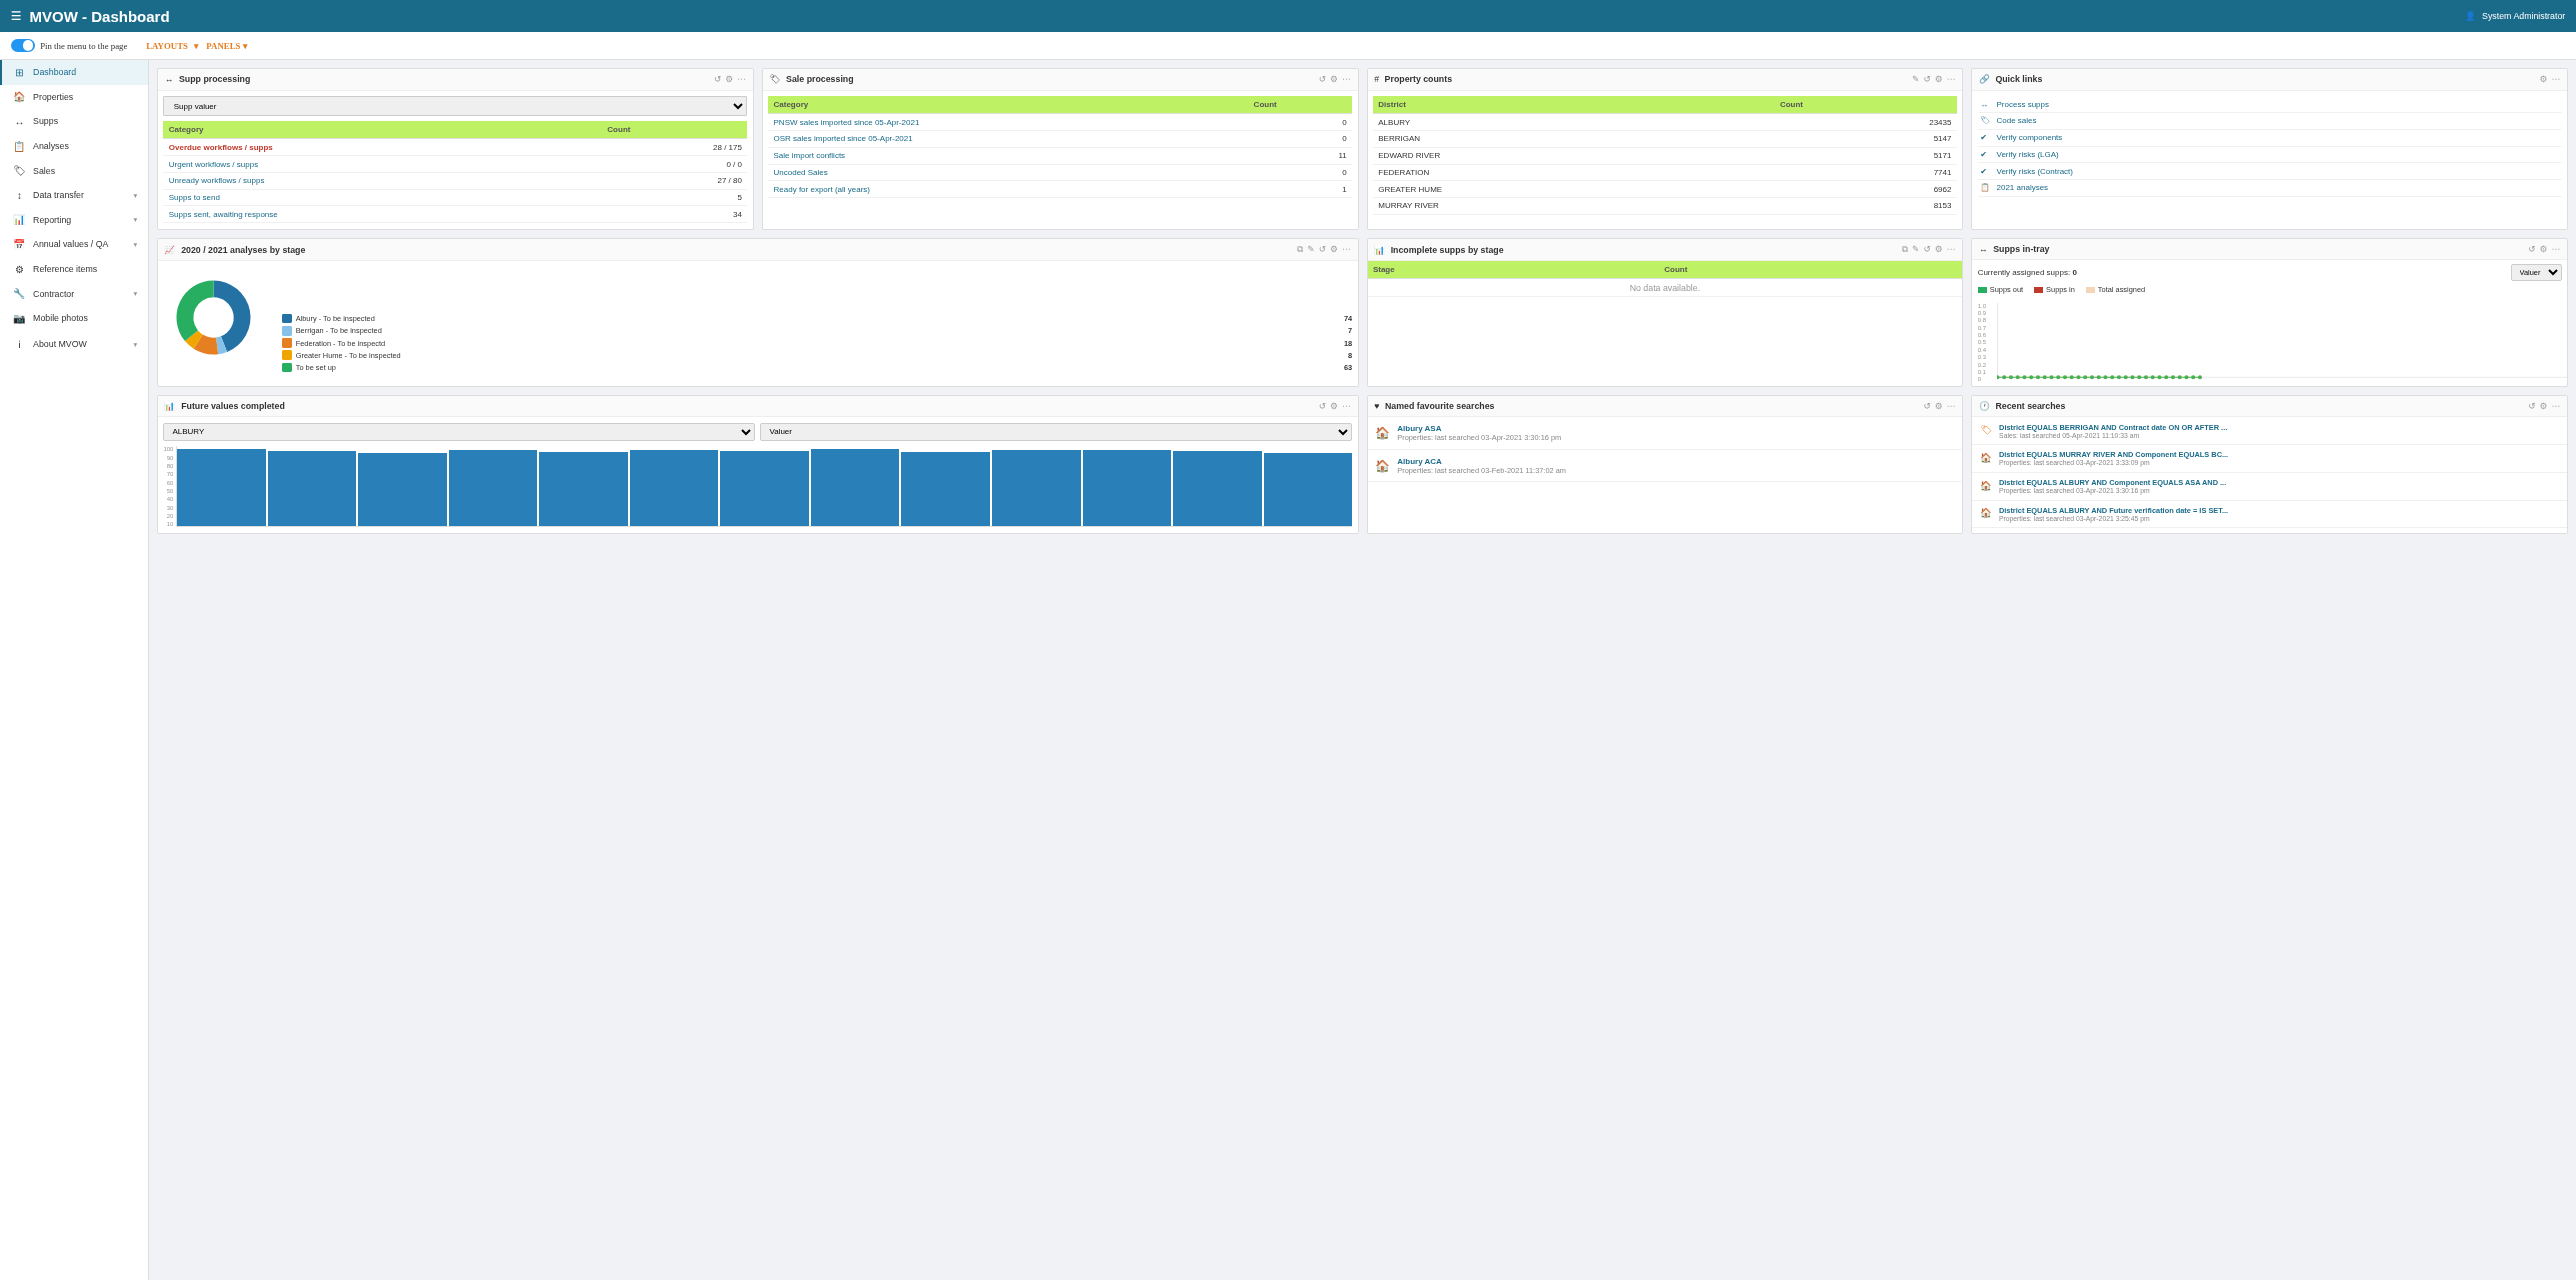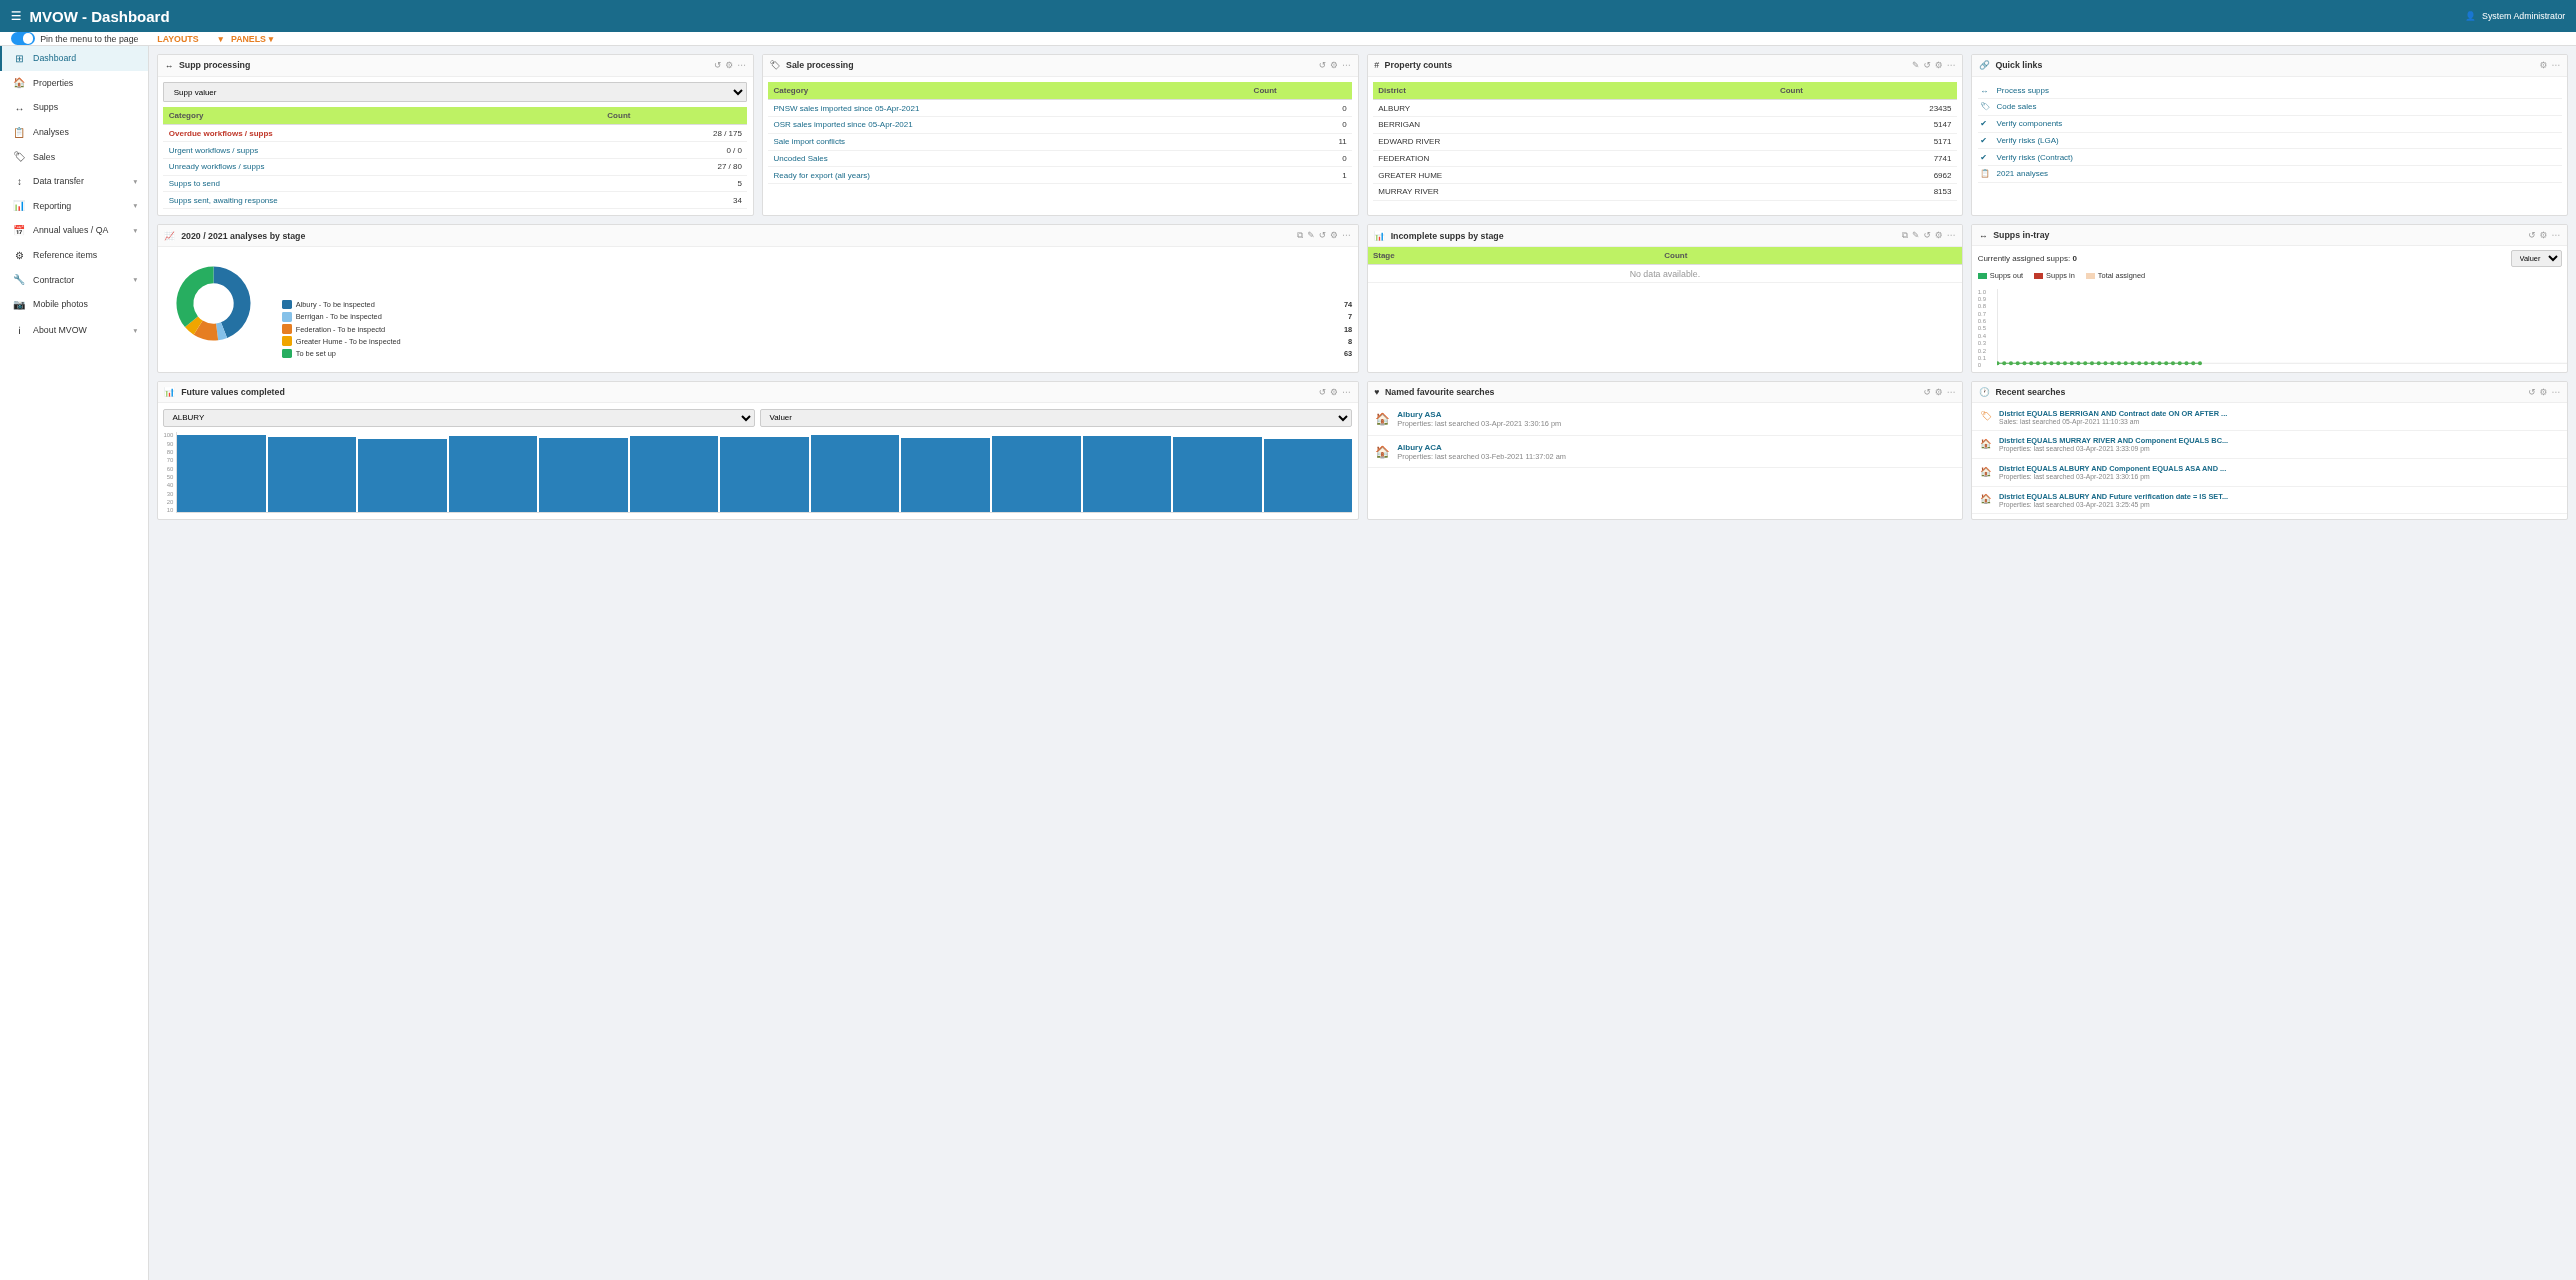--- a/index.html
+++ b/index.html
@@ -6,26 +6,26 @@
     body { font-family: Arial, sans-serif; font-size: 8.8px; background: #f0f2f5; color: #333; display: flex; flex-direction: column; height: 100vh; overflow: hidden; }
 
     
     .topbar { background: #1a6b8a; color: white; height: 32px; display: flex; align-items: center; padding: 0 10.8px; justify-content: space-between; flex-shrink: 0; }
     .topbar-left { display: flex; align-items: center; gap: 8px; }
     .topbar-title { font-size: 15px; font-weight: bold; }
     .topbar-right { display: flex; align-items: center; gap: 5.4px; font-size: 8.8px; }
     .hamburger { font-size: 12px; cursor: pointer; }
 
     
-    .subheader { background: #fff; height: 14px; display: flex; align-items: center; padding: 0 10.8px; border-bottom: 0.7px solid #ddd; gap: 8px; flex-shrink: 0; }
+    .subheader { background: #fff; height: 28px; display: flex; align-items: center; padding: 0 10.8px; border-bottom: 0.7px solid #ddd; gap: 8px; flex-shrink: 0; font-family: Liberation Serif, serif; }
     .toggle-switch { display: flex; align-items: center; gap: 5.4px; }
     .toggle-bg { width: 24px; height: 13.5px; background: #2196F3; border-radius: 6.8px; position: relative; cursor: pointer; }
     .toggle-knob { width: 10.8px; height: 10.8px; background: white; border-radius: 50%; position: absolute; top: 1.4px; right: 1.4px; }
     .toggle-label { font-size: 8.8px; color: #333; }
-    .layout-btn { color: #e67e22; font-weight: bold; font-size: 8.8px; display: flex; align-items: flex-end; gap: 20px; cursor: pointer; margin-left: 10.8px; }
+    .layout-btn { color: #e67e22; font-weight: bold; font-size: 8.8px; display: flex; align-items: flex-end; gap: 6px; cursor: pointer; margin-left: 10.8px; }
     .panels-btn { color: #e67e22; font-weight: bold; font-size: 8.8px; display: flex; align-items: center; gap: 2.7px; cursor: pointer; }
 
     
     .main-layout { display: flex; flex: 1; overflow: hidden; }
 
     
     .sidebar { width: 149px; background: #fff; border-right: 0.7px solid #ddd; display: flex; flex-direction: column; overflow-y: auto; flex-shrink: 0; }
     .sidebar-item { display: flex; align-items: center; gap: 6.8px; padding: 6.8px 10.8px; cursor: pointer; color: #333; font-size: 8.8px; border-left: 2px solid transparent; }
     .sidebar-item.active { color: #1a6b8a; border-left-color: #1a6b8a; background: #e8f4f8; }
     .sidebar-item .icon { width: 13.5px; text-align: center; font-size: 10px; }

